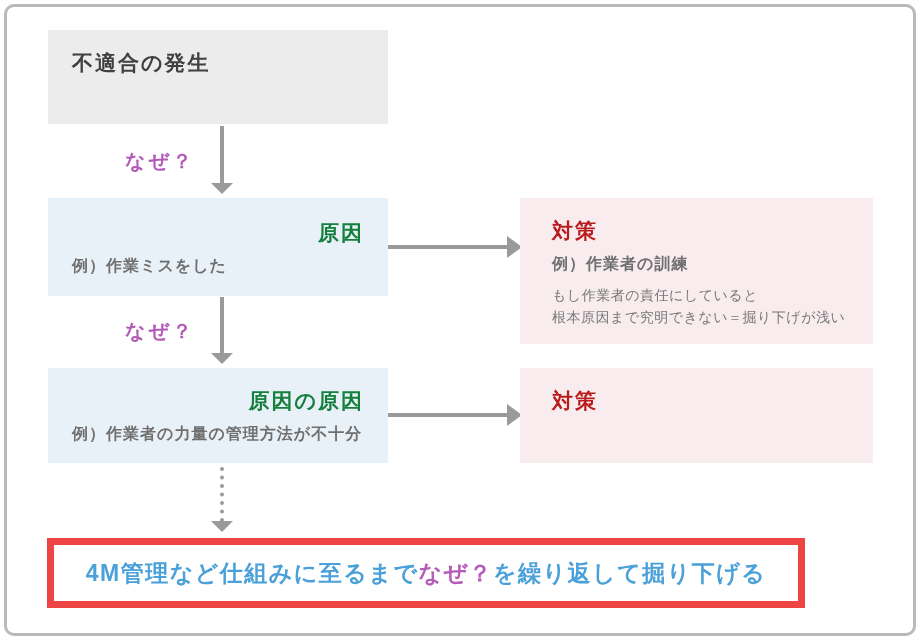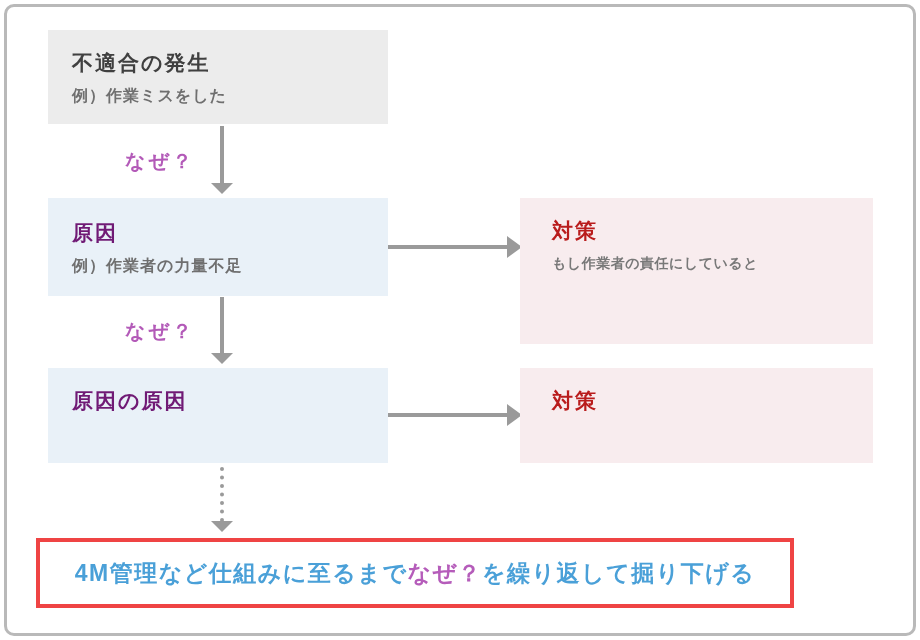--- a/index.html
+++ b/index.html
@@ -31,34 +31,34 @@
   .box-blue-2 { left: 48px;  top: 368px; width: 340px; height: 95px;  background: #e9f1f8; font-family: Liberation Serif, serif; }
   .box-pink-2 { left: 520px; top: 368px; width: 353px; height: 95px;  background: #f8ecee; padding-left: 32px; }
 
   .box-title {
     font-size: 21px;
     font-weight: bold;
     letter-spacing: 2px;
     line-height: 1.15;
   }
   .t-dark { color: #404040; }
-  .t-blue { color: #701a75; }
+  .t-blue { color: #15803d; text-align: right; }
   .t-red  { color: #b91c1c; }
 
   .box-example {
     margin-top: 11px;
     font-size: 16px;
     font-weight: 600;
     color: #6f6f6f;
     letter-spacing: 1px;
   }
   .box-note {
     margin-top: 9px;
     font-size: 14px;
-    font-weight: 700;
+    font-weight: 400;
     color: #787878;
     letter-spacing: 0.5px;
     line-height: 1.58;
   }
 
   .why-label {
     position: absolute;
     left: 125px;
     font-size: 20px;
     font-weight: bold;
@@ -115,27 +115,27 @@
     border-bottom: 11px solid transparent;
     border-left: 15px solid #9a9a9a;
   }
   .h1-line { top: 245px; }
   .h1-head { top: 236px; }
   .h2-line { top: 413px; }
   .h2-head { top: 404px; }
 
   .footer-box {
     position: absolute;
-    left: 36px;
+    left: 47px;
     top: 538px;
     width: 758px;
     height: 70px;
     box-sizing: border-box;
     background: #ffffff;
-    border: 4px solid #ef4444;
+    border: 7px solid #ef4444;
     display: flex;
     align-items: center;
     justify-content: center;
   }
   .footer-text {
     font-size: 23px;
     font-weight: bold;
     color: #4aa0d8;
     letter-spacing: 1.5px;
     white-space: nowrap;
@@ -144,54 +144,56 @@
 </style>
 </head>
 <body>
 
 <div class="frame"></div>
 
 <div class="canvas">
 
   <div class="box box-gray">
     <div class="box-title t-dark">不適合の発生</div>
-    <div class="box-example">例）作業ミスをした</div>
   </div>
 
   <div class="why-label why-1">なぜ？</div>
   <div>
     <div class="v-line v1-line"></div>
     <div class="v-head v1-head"></div>
   </div>
 
   <div class="box box-blue-1">
     <div class="box-title t-blue">原因</div>
-    <div class="box-example">例）作業者の力量不足</div>
+    <div class="box-example">例）作業ミスをした</div>
   </div>
 
   <div>
     <div class="h-line h1-line"></div>
     <div class="h-head h1-head"></div>
   </div>
 
   <div class="box box-pink-1">
     <div class="box-title t-red">対策</div>
+    <div class="box-example">例）作業者の訓練</div>
     <div class="box-note">
       <div>もし作業者の責任にしていると</div>
+      <div>根本原因まで究明できない＝掘り下げが浅い</div>
     </div>
   </div>
 
   <div class="why-label why-2">なぜ？</div>
   <div>
     <div class="v-line v2-line"></div>
     <div class="v-head v2-head"></div>
   </div>
 
   <div class="box box-blue-2">
     <div class="box-title t-blue">原因の原因</div>
+    <div class="box-example">例）作業者の力量の管理方法が不十分</div>
   </div>
 
   <div>
     <div class="h-line h2-line"></div>
     <div class="h-head h2-head"></div>
   </div>
 
   <div class="box box-pink-2">
     <div class="box-title t-red">対策</div>
   </div>

